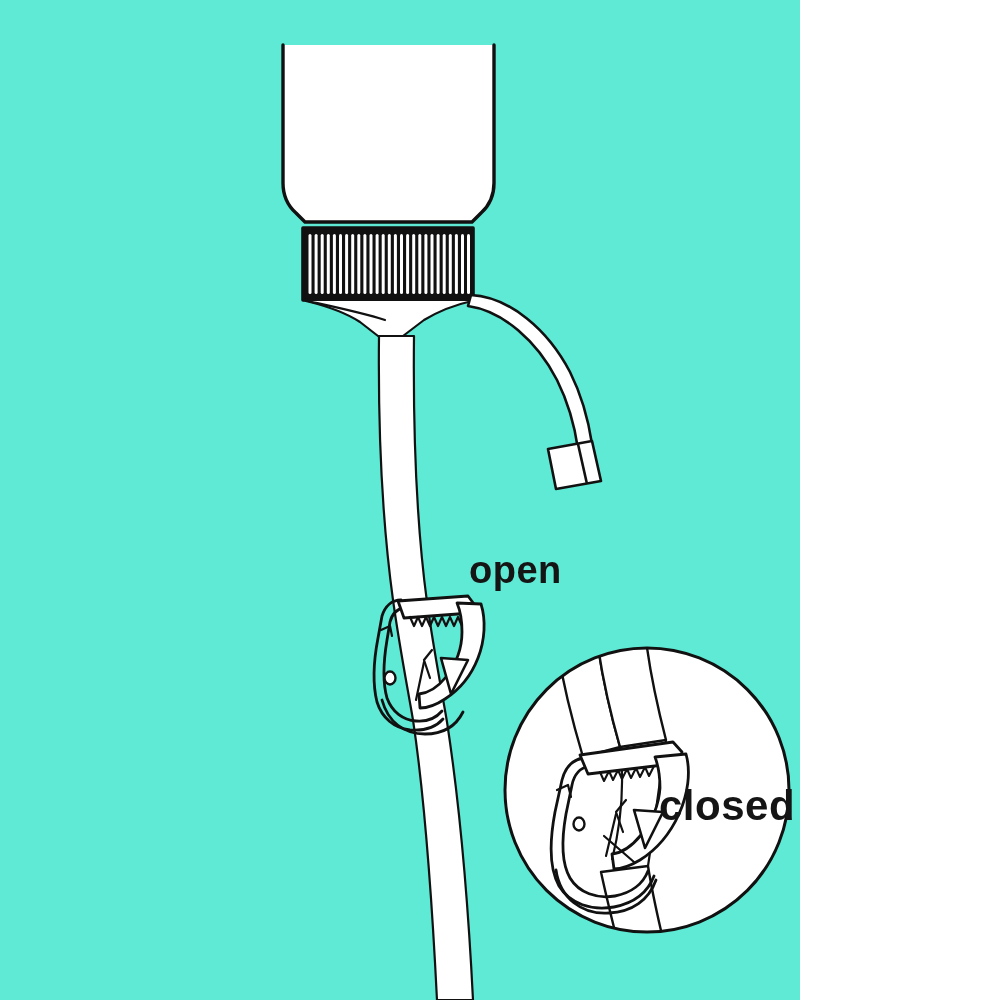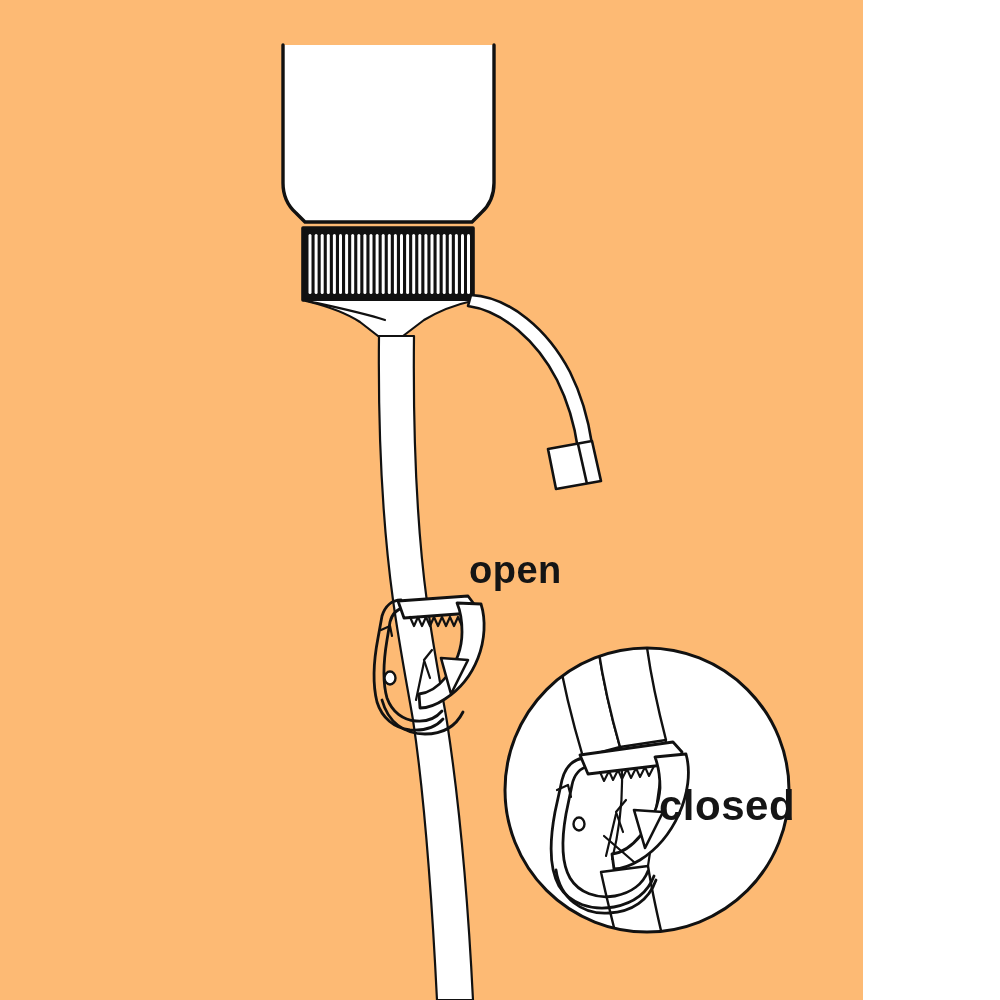--- a/index.html
+++ b/index.html
@@ -9,23 +9,23 @@
     background: #ffffff;
   }
   body {
     width: 1000px;
     height: 1000px;
     font-family: "Liberation Sans", sans-serif;
     overflow: hidden;
   }
   #stage {
     position: relative;
-    width: 863px;
+    width: 800px;
     height: 1000px;
-    background: #fdba74;
+    background: #5eead4;
   }
   #illustration {
     position: absolute;
     left: 0;
     top: 0;
     width: 1000px;
     height: 1000px;
     display: block;
   }
   .lbl {

